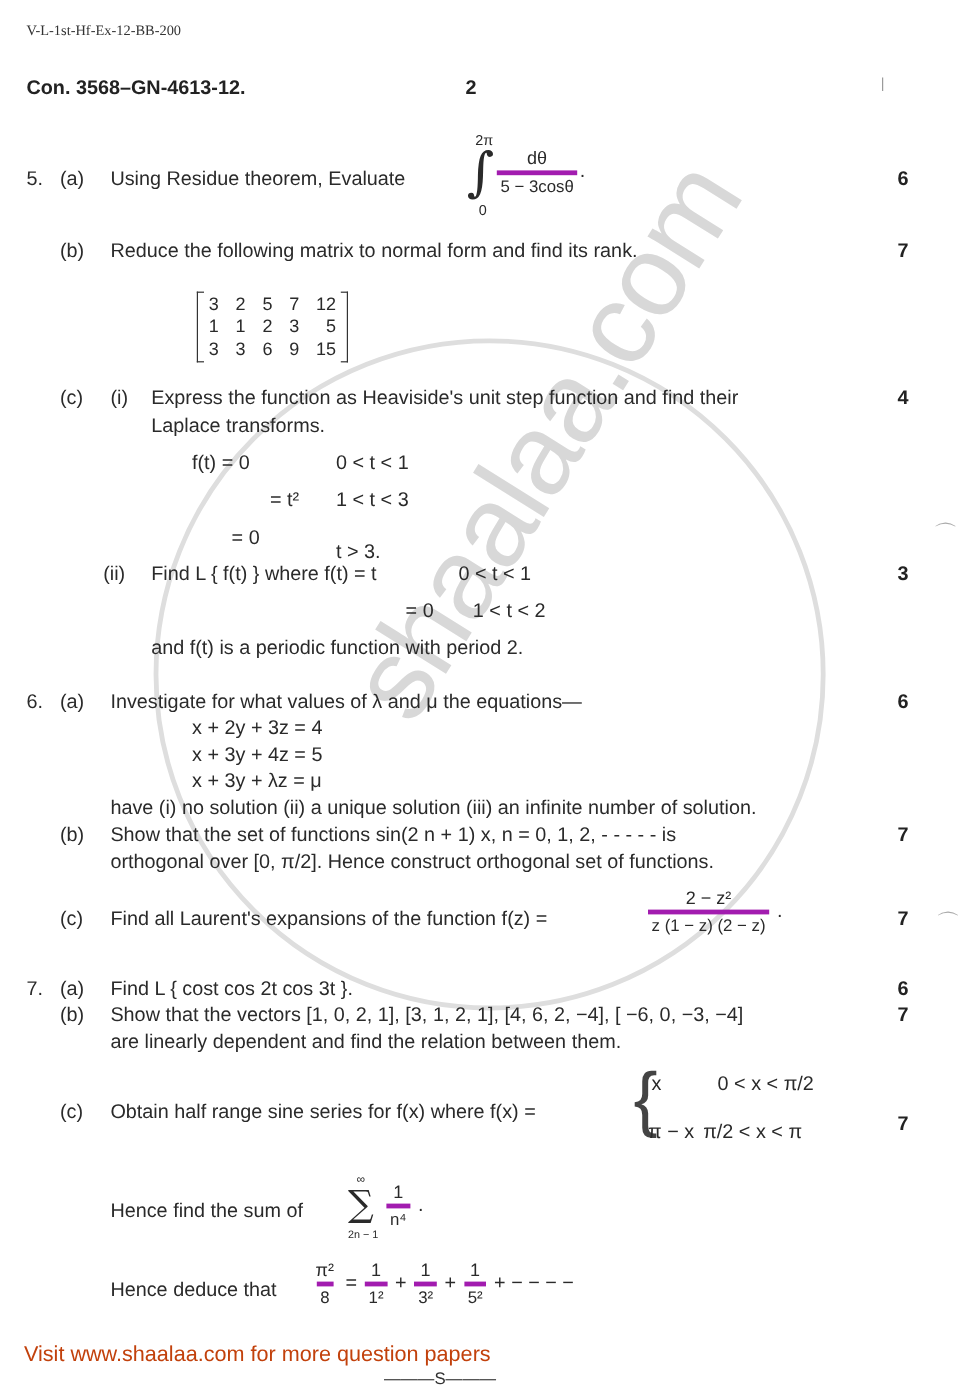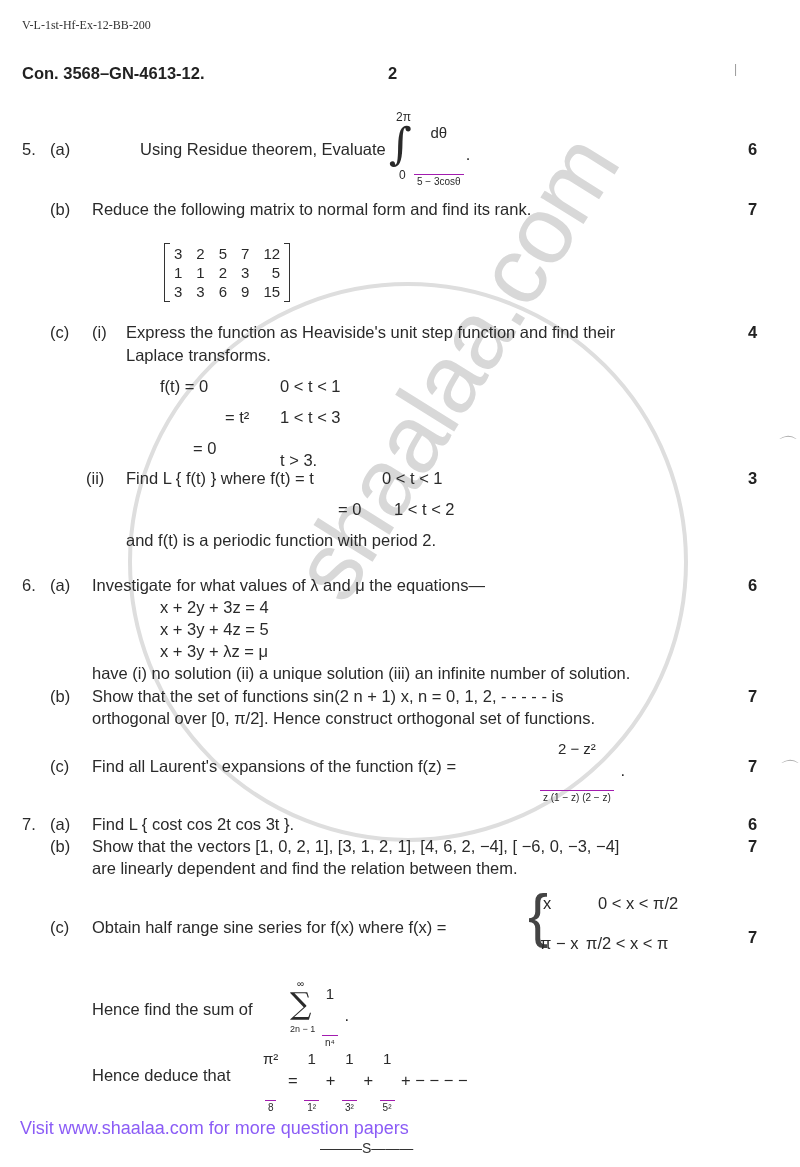--- a/index.html
+++ b/index.html
@@ -9,46 +9,46 @@
     }
     .abs { position: absolute; white-space: nowrap; }
     .code { font-family: "Liberation Serif", serif; font-size: 12px; color: #333; left: 22px; top: 18px; }
     .hdr { font-weight: bold; font-size: 16.5px; color: #222; }
     .marks { left: 748px; font-weight: bold; font-size: 16.5px; color: #222; }
     .qn { left: 22px; }
     .sub { left: 50px; }
     .txt { left: 92px; }
     .frac { display: inline-flex; flex-direction: column; align-items: center; vertical-align: middle; margin: 0 2px; }
     .frac .num { padding: 0 3px 1px; font-size: 15px; }
-    .frac .den { border-top: 1px solid #a21caf; padding: 1px 3px 0; font-size: 10px; margin-top: 32px; }
+    .frac .den { border-top: 4px solid #a21caf; padding: 1px 3px 0; font-size: 14px; }
     .matrix { display: inline-grid; grid-template-columns: repeat(5, auto); column-gap: 14px; row-gap: 2px; font-size: 15px; text-align: right; padding: 2px 10px; position: relative; }
     .matrix::before, .matrix::after { content: ""; position: absolute; top: 0; bottom: 0; width: 5px; border: 1px solid #333; }
     .matrix::before { left: 0; border-right: none; }
     .matrix::after { right: 0; border-left: none; }
     .brace { font-size: 60px; font-weight: 100; line-height: 1; color: #444; }
     .watermark { position: absolute; left: 128px; top: 282px; width: 552px; height: 552px; border: 4px solid #dedede; border-radius: 50%; pointer-events: none; }
     .wm-text { position: absolute; left: 270px; top: 560px; font-size: 96px; color: #d8d8d8; transform: rotate(-58deg); transform-origin: left top; font-family: "Liberation Sans", sans-serif; pointer-events: none; letter-spacing: -2px; }
-    .footer { left: 20px; top: 1118px; font-size: 18px; color: #8b5cf6; }
+    .footer { left: 20px; top: 1118px; font-size: 18px; color: #c2410c; }
     .footer-s { left: 320px; top: 1140px; font-size: 14px; color: #333; }
     .mark-dash { color: #aaa; font-size: 20px; }
   </style>
 </head>
 <body>
 
 <div class="watermark"></div>
 <div class="wm-text">shaalaa.com</div>
 
 <div class="abs code">V-L-1st-Hf-Ex-12-BB-200</div>
 <div class="abs hdr" style="left:22px; top:64px;">Con. 3568–GN-4613-12.</div>
 <div class="abs hdr" style="left:388px; top:64px;">2</div>
 <div class="abs" style="left:734px; top:62px; color:#999; font-size:12px;">|</div>
 
 <div class="abs qn" style="top:140px;">5.</div>
 <div class="abs sub" style="top:140px;">(a)</div>
-<div class="abs txt" style="top:140px;margin-left:48px;">Using Residue theorem, Evaluate</div>
+<div class="abs txt" style="top:140px;">Using Residue theorem, Evaluate</div>
 <div class="abs" style="left:396px; top:110px; font-size:12px;">2π</div>
 <div class="abs" style="left:389px; top:118px; font-size:44px; font-family:'DejaVu Serif',serif; font-weight:100;">∫</div>
 <div class="abs" style="left:399px; top:168px; font-size:12px;">0</div>
 <div class="abs" style="left:412px; top:124px;">
   <span class="frac">
       <span class="num">dθ</span>
       <span class="den">5 − 3cosθ</span>
     </span>.
 </div>
 <div class="abs marks" style="top:140px;">6</div>

